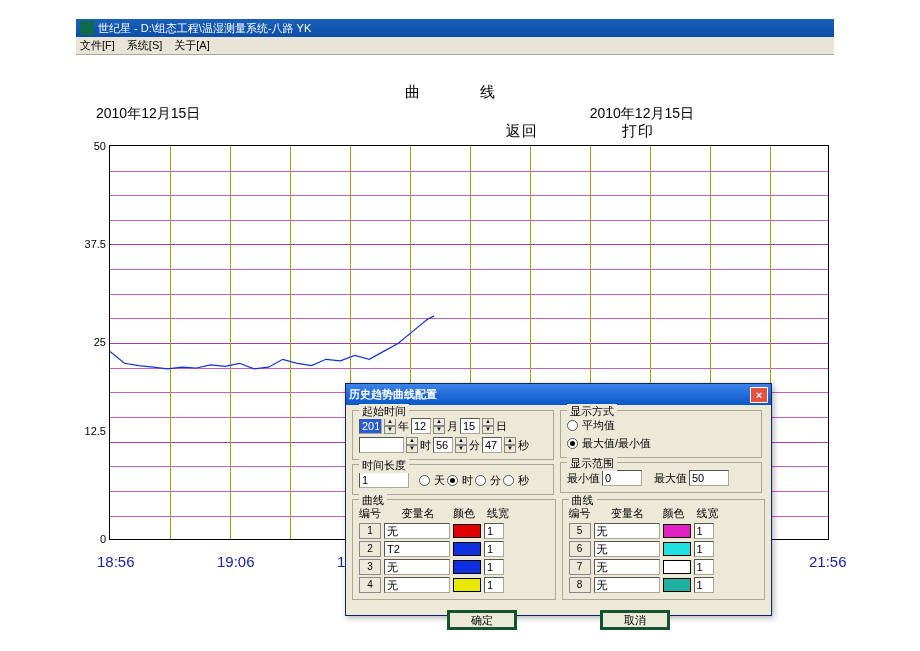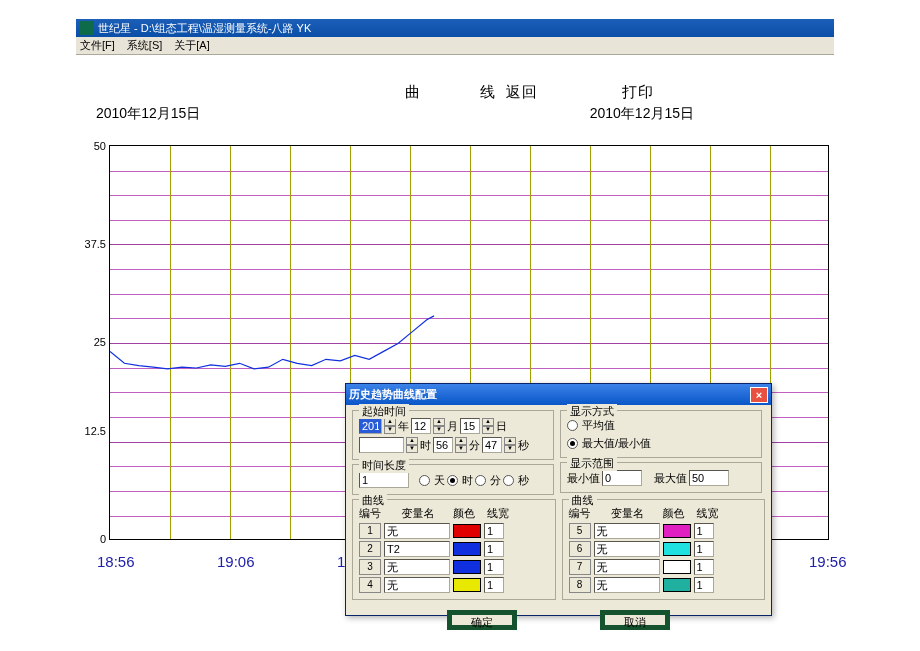--- a/index.html
+++ b/index.html
@@ -7,21 +7,21 @@
 
 .app-window { position: absolute; left: 76px; top: 19px; width: 758px; height: 610px; background: #fff; }
 .titlebar { height: 18px; background: linear-gradient(to bottom, #1b5fb8, #0a4ea8); color: #fff; display: flex; align-items: center; padding: 0 4px; font-size: 11px; }
 .titlebar .icon { width: 14px; height: 14px; background: #0d6b4a; margin-right: 4px; display: inline-block; }
 .menubar { height: 18px; background: #e8e4d8; border-bottom: 1px solid #aca899; display: flex; align-items: center; padding: 0 4px; font-size: 11px; color: #000; }
 .menubar .menu-item { margin-right: 12px; cursor: pointer; }
 
 .content { background: #fff; position: relative; height: 574px; }
 .header-row { position: absolute; top: 28px; width: 100%; text-align: center; font-size: 15px; letter-spacing: 10px; }
 .header-right { position: absolute; top: 28px; right: 180px; font-size: 15px; }
-.btn-label { display: inline-block; margin-left: 80px; letter-spacing: 1px; }
+.btn-label { display: inline-block; margin-left: 80px; letter-spacing: 1px; margin-top: 39px; }
 .date-left { position: absolute; top: 50px; left: 20px; font-size: 14px; }
 .date-right { position: absolute; top: 50px; right: 140px; font-size: 14px; }
 
 .chart-area { position: absolute; top: 90px; left: 33px; width: 720px; height: 422px; }
 .y-axis { position: absolute; left: -33px; top: 0; height: 395px; width: 30px; }
 .y-tick { position: absolute; right: 0; font-size: 11px; color: #000; text-align: right; width: 30px; }
 .x-axis { position: absolute; bottom: 0; left: 0; width: 720px; height: 14px; }
 .x-tick { position: absolute; top: 0; font-size: 15px; color: #2020aa; }
 
 .plot { position: absolute; left: 0; top: 0; width: 720px; height: 395px; border: 1px solid #000; }
@@ -48,21 +48,21 @@
 .spinner span { flex: 1; background: #ece9d8; border: 1px solid #888; font-size: 6px; text-align: center; line-height: 5px; cursor: pointer; }
 .radio { width: 11px; height: 11px; border: 1px solid #555; border-radius: 50%; display: inline-block; background: #fff; position: relative; margin-right: 2px; vertical-align: middle; }
 .radio.checked::after { content: ''; position: absolute; left: 2px; top: 2px; width: 5px; height: 5px; background: #000; border-radius: 50%; }
 .small-btn { width: 22px; height: 16px; background: #ece9d8; border: 1px solid #888; font-size: 10px; text-align: center; line-height: 14px; cursor: pointer; }
 .text-input { height: 16px; border: 1px inset #aca899; background: #fff; padding: 0 2px; font-size: 11px; }
 .swatch { width: 28px; height: 14px; border: 1px solid #000; display: inline-block; }
 .curve-header { display: flex; margin-top: 2px; }
 .curve-header span { text-align: left; }
 .curve-row { display: flex; align-items: center; gap: 3px; margin-top: 2px; }
 .dlg-buttons { text-align: center; margin-top: 6px; }
-.dlg-buttons button { width: 70px; height: 20px; margin: 0 40px; background: #ece9d8; border: 5px solid #14532d; font-size: 11px; cursor: pointer; }
+.dlg-buttons button { width: 70px; height: 20px; margin: 0 40px; background: #ece9d8; border: 3px solid #14532d; font-size: 11px; cursor: pointer; }
 </style>
 </head>
 <body>
 
 <div class="app-window">
   <div class="titlebar">
     <span class="icon"></span>
     <span>世纪星 - D:\组态工程\温湿测量系统-八路 YK</span>
   </div>
   <div class="menubar">
@@ -117,21 +117,21 @@
         <div class="grid-v" style="left:600px"></div>
         <div class="grid-v" style="left:660px"></div>
         <svg class="trace" viewBox="0 0 720 395" preserveAspectRatio="none">
           <polyline id="trace-line" fill="none" stroke="#1030e0" stroke-width="1.2" points="0.0,205.4 14.4,217.3 28.8,219.6 43.2,221.2 57.6,222.8 72.0,221.2 86.4,222.0 100.8,218.8 115.2,220.4 129.6,217.3 144.0,222.8 158.4,221.2 172.8,213.3 187.2,217.3 201.6,219.6 216.0,213.3 230.4,214.9 244.8,209.4 259.2,213.3 273.6,205.4 288.0,197.5 302.4,185.6 316.8,173.8 324.0,169.9"></polyline>
         </svg>
       </div>
       <div class="x-axis">
         <div class="x-tick" style="left:-12px">18:56</div>
         <div class="x-tick" style="left:108px">19:06</div>
         <div class="x-tick" style="left:228px">19:1</div>
-        <div class="x-tick" style="left:700px">19:56</div>
+        <div class="x-tick" style="left:700px">21:56</div>
       </div>
     </div>
   </div>
 </div>
 
 <div class="dialog">
   <div class="dlg-title">
     <span>历史趋势曲线配置</span>
     <span class="close">×</span>
   </div>

